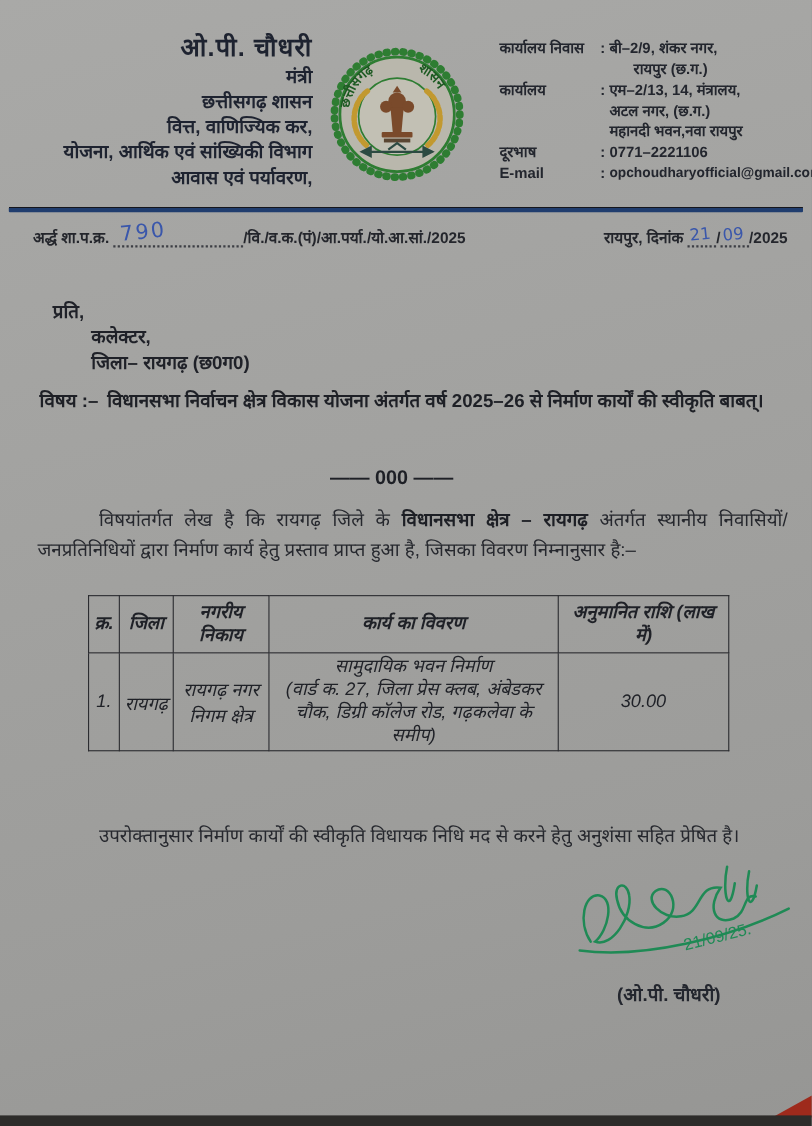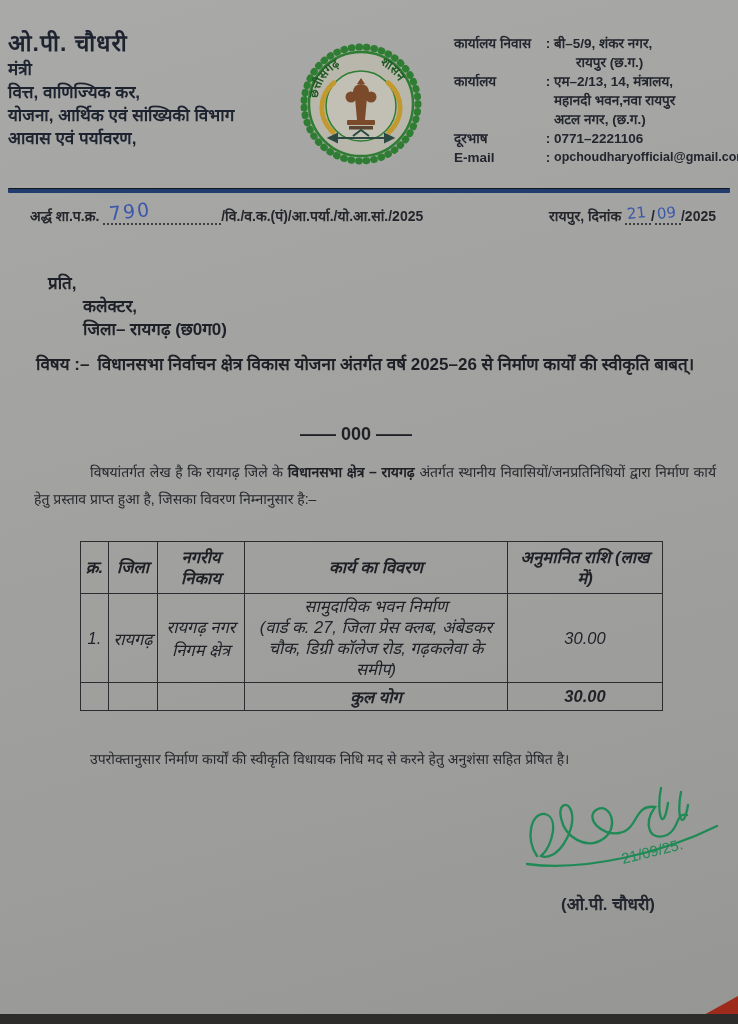--- a/index.html
+++ b/index.html
@@ -11,21 +11,21 @@
   .photo {
     position: relative;
     width: 738px; height: 1024px;
     background: linear-gradient(165deg, #a9a9a7 0%, #a2a2a0 40%, #9c9c9a 75%, #969694 100%);
     overflow: hidden;
     color: #22252c;
   }
   
   .sender {
     position: absolute; left: 8px; top: 28px; width: 276px;
-    text-align: left; color: #1e2330; font-weight: 700;
+    text-align: right; color: #1e2330; font-weight: 700;
   }
   .sender .name { font-size: 23px; line-height: 30px; letter-spacing: 1px; }
   .sender .line { font-size: 17px; line-height: 23px; }
   .emblem-wrap { position: absolute; left: 299px; top: 40px; width: 124px; height: 128px; }
   .contact {
     position: absolute; left: 446px; top: 34px; width: 290px;
     font-size: 13.5px; font-weight: 700; color: #23262e; line-height: 19px;
   }
   .contact .crow { display: flex; }
   .contact .clabel { width: 96px; flex: none; padding-left: 8px; }
@@ -58,21 +58,21 @@
   .to-block .addr { margin-left: 35px; }
   .subject {
     position: absolute; left: 36px; top: 352px; width: 672px;
     font-size: 17px; font-weight: 700; line-height: 26px; color: #1e2026;
     padding-left: 56px;
   }
   .subject .subj-label { margin-left: -56px; padding-right: 8px; }
   .divider { position: absolute; left: 0; top: 424px; width: 712px; text-align: center; font-size: 18px; font-weight: 700; color: #1e2026; }
   .para, .closing {
     position: absolute; left: 34px; width: 682px;
-    font-size: 14px; line-height: 27px; color: #26282e;
+    font-size: 17px; line-height: 27px; color: #26282e;
     text-align: justify; text-indent: 56px;
   }
   .para { top: 459px; }
   .para b { font-weight: 700; color: #1d1f25; }
   .closing { top: 710px; margin-top: 36px; }
   
   table.works {
     position: absolute; left: 80px; top: 541px; width: 582px;
     border-collapse: collapse; table-layout: fixed;
     font-size: 16.5px; color: #1f2127; font-style: italic;
@@ -97,20 +97,21 @@
   svg text { font-family: "Liberation Sans", "DejaVu Sans", sans-serif; }
 </style>
 </head>
 <body>
 
 <div class="photo">
 
   <div class="sender">
     <div class="name">ओ.पी. चौधरी</div>
     <div class="line">मंत्री</div>
+    <div class="line">छत्तीसगढ़ शासन</div>
     <div class="line">वित्त, वाणिज्यिक कर,</div>
     <div class="line">योजना, आर्थिक एवं सांख्यिकी विभाग</div>
     <div class="line">आवास एवं पर्यावरण,</div>
   </div>
 
   <div class="emblem-wrap">
     <svg width="124" height="128" viewBox="0 0 124 128">
 
       <circle cx="62" cy="64" r="57" fill="none" stroke="#2e7d32" stroke-width="7" stroke-dasharray="0.6 7" stroke-linecap="round"></circle>
       <circle cx="62" cy="64" r="52" fill="#b9b7ac" stroke="#2e7d32" stroke-width="2.5"></circle>
@@ -147,31 +148,31 @@
         <path d="M 54,96 l8,-6 l8,6" fill="none"></path>
       </g>
     </svg>
   </div>
 
   <div class="contact">
     <div class="crow">
       <span class="clabel">कार्यालय निवास</span>
       <span class="csep">:</span>
       <span class="cval">
-        <span class="vline1">बी–5/9, शंकर नगर,</span>
+        <span class="vline1">बी–2/9, शंकर नगर,</span>
         <div class="vline2">रायपुर (छ.ग.)</div>
       </span>
     </div>
     <div class="crow">
       <span class="clabel">कार्यालय</span>
       <span class="csep">:</span>
       <span class="cval">
         <span class="vline1">एम–2/13, 14, मंत्रालय,</span>
+        <div>अटल नगर, (छ.ग.)</div>
         <div>महानदी भवन,नवा रायपुर</div>
-        <div>अटल नगर, (छ.ग.)</div>
       </span>
     </div>
     <div class="crow">
       <span class="clabel">दूरभाष</span>
       <span class="csep">:</span>
       <span class="cval">0771–2221106</span>
     </div>
     <div class="crow">
       <span class="clabel">E-mail</span>
       <span class="csep">:</span>
@@ -223,27 +224,20 @@
       <th>अनुमानित राशि (लाख में)</th>
     </tr>
     <tr class="data-row">
       <td>1.</td>
       <td>रायगढ़</td>
       <td>रायगढ़ नगर निगम क्षेत्र</td>
       <td class="desc">सामुदायिक भवन निर्माण
 (वार्ड क. 27, जिला प्रेस क्लब, अंबेडकर चौक, डिग्री कॉलेज रोड, गढ़कलेवा के समीप)</td>
       <td>30.00</td>
     </tr>
-    <tr class="total-row">
-      <td></td>
-      <td></td>
-      <td></td>
-      <td>कुल योग</td>
-      <td>30.00</td>
-    </tr>
   </tbody>
     </table>
 
   <p class="closing">उपरोक्तानुसार निर्माण कार्यों की स्वीकृति विधायक निधि मद से करने हेतु अनुशंसा सहित प्रेषित है।</p>
 
   <svg class="sig-svg" width="212" height="102" viewBox="0 0 212 102">
     <g fill="none" stroke="#1f8a55" stroke-width="2.3" stroke-linecap="round">
       <path d="M 22,80 C 10,62 16,36 30,38 C 44,41 38,70 26,80 C 42,86 60,56 57,38 C 55,24 42,27 46,42 C 50,62 72,74 88,63 C 106,51 94,25 81,34 C 70,42 86,60 104,57 C 124,54 118,28 140,31 C 128,48 134,66 152,59 C 165,53 160,36 172,39"></path>
       <path d="M 12,88 C 70,96 150,76 202,50"></path>
       <path d="M 146,12 C 141,36 148,60 153,27"></path>

